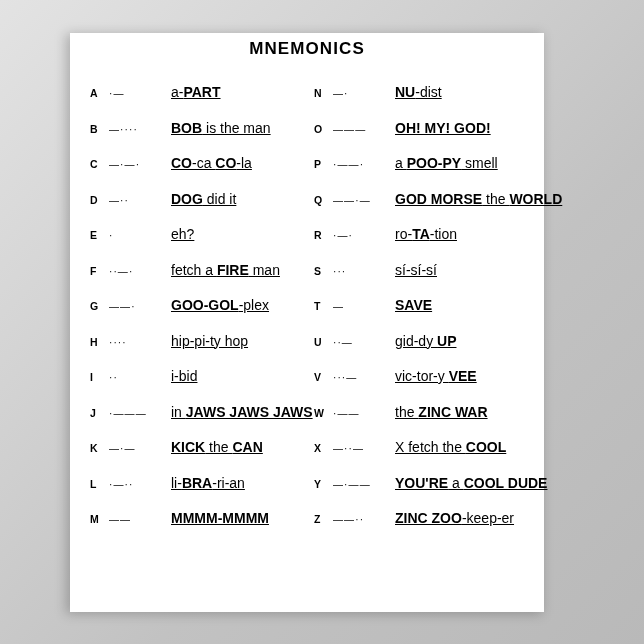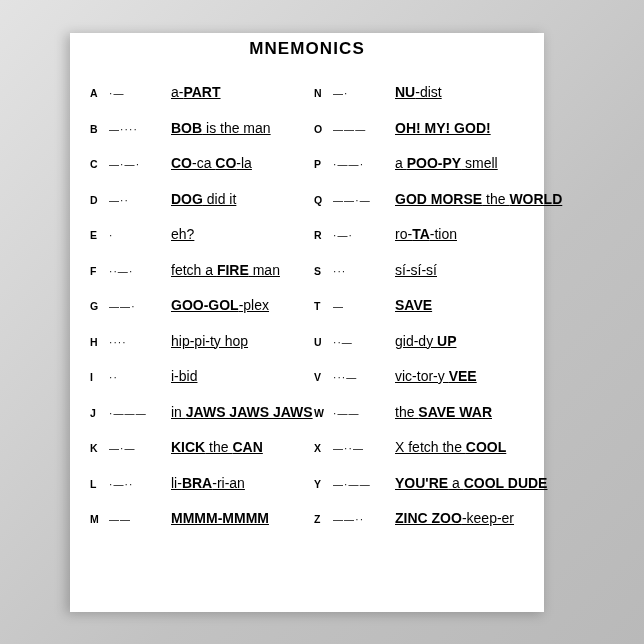--- a/index.html
+++ b/index.html
@@ -227,21 +227,21 @@
               <div class="mnemonic"><span class="lt">gid-dy </span><b>UP</b></div>
             </div>
             <div class="row">
               <div class="letter">V</div>
               <div class="code">···—</div>
               <div class="mnemonic"><span class="lt">vic-tor-y </span><b>VEE</b></div>
             </div>
             <div class="row">
               <div class="letter">W</div>
               <div class="code">·——</div>
-              <div class="mnemonic"><span class="lt">the </span><b>SAVE WAR</b></div>
+              <div class="mnemonic"><span class="lt">the </span><b>ZINC WAR</b></div>
             </div>
             <div class="row">
               <div class="letter">X</div>
               <div class="code">—··—</div>
               <div class="mnemonic"><span class="lt">X fetch the </span><b>COOL</b></div>
             </div>
             <div class="row">
               <div class="letter">Y</div>
               <div class="code">—·——</div>
               <div class="mnemonic"><b>YOU'RE</b><span class="lt"> a </span><b>COOL DUDE</b></div>

